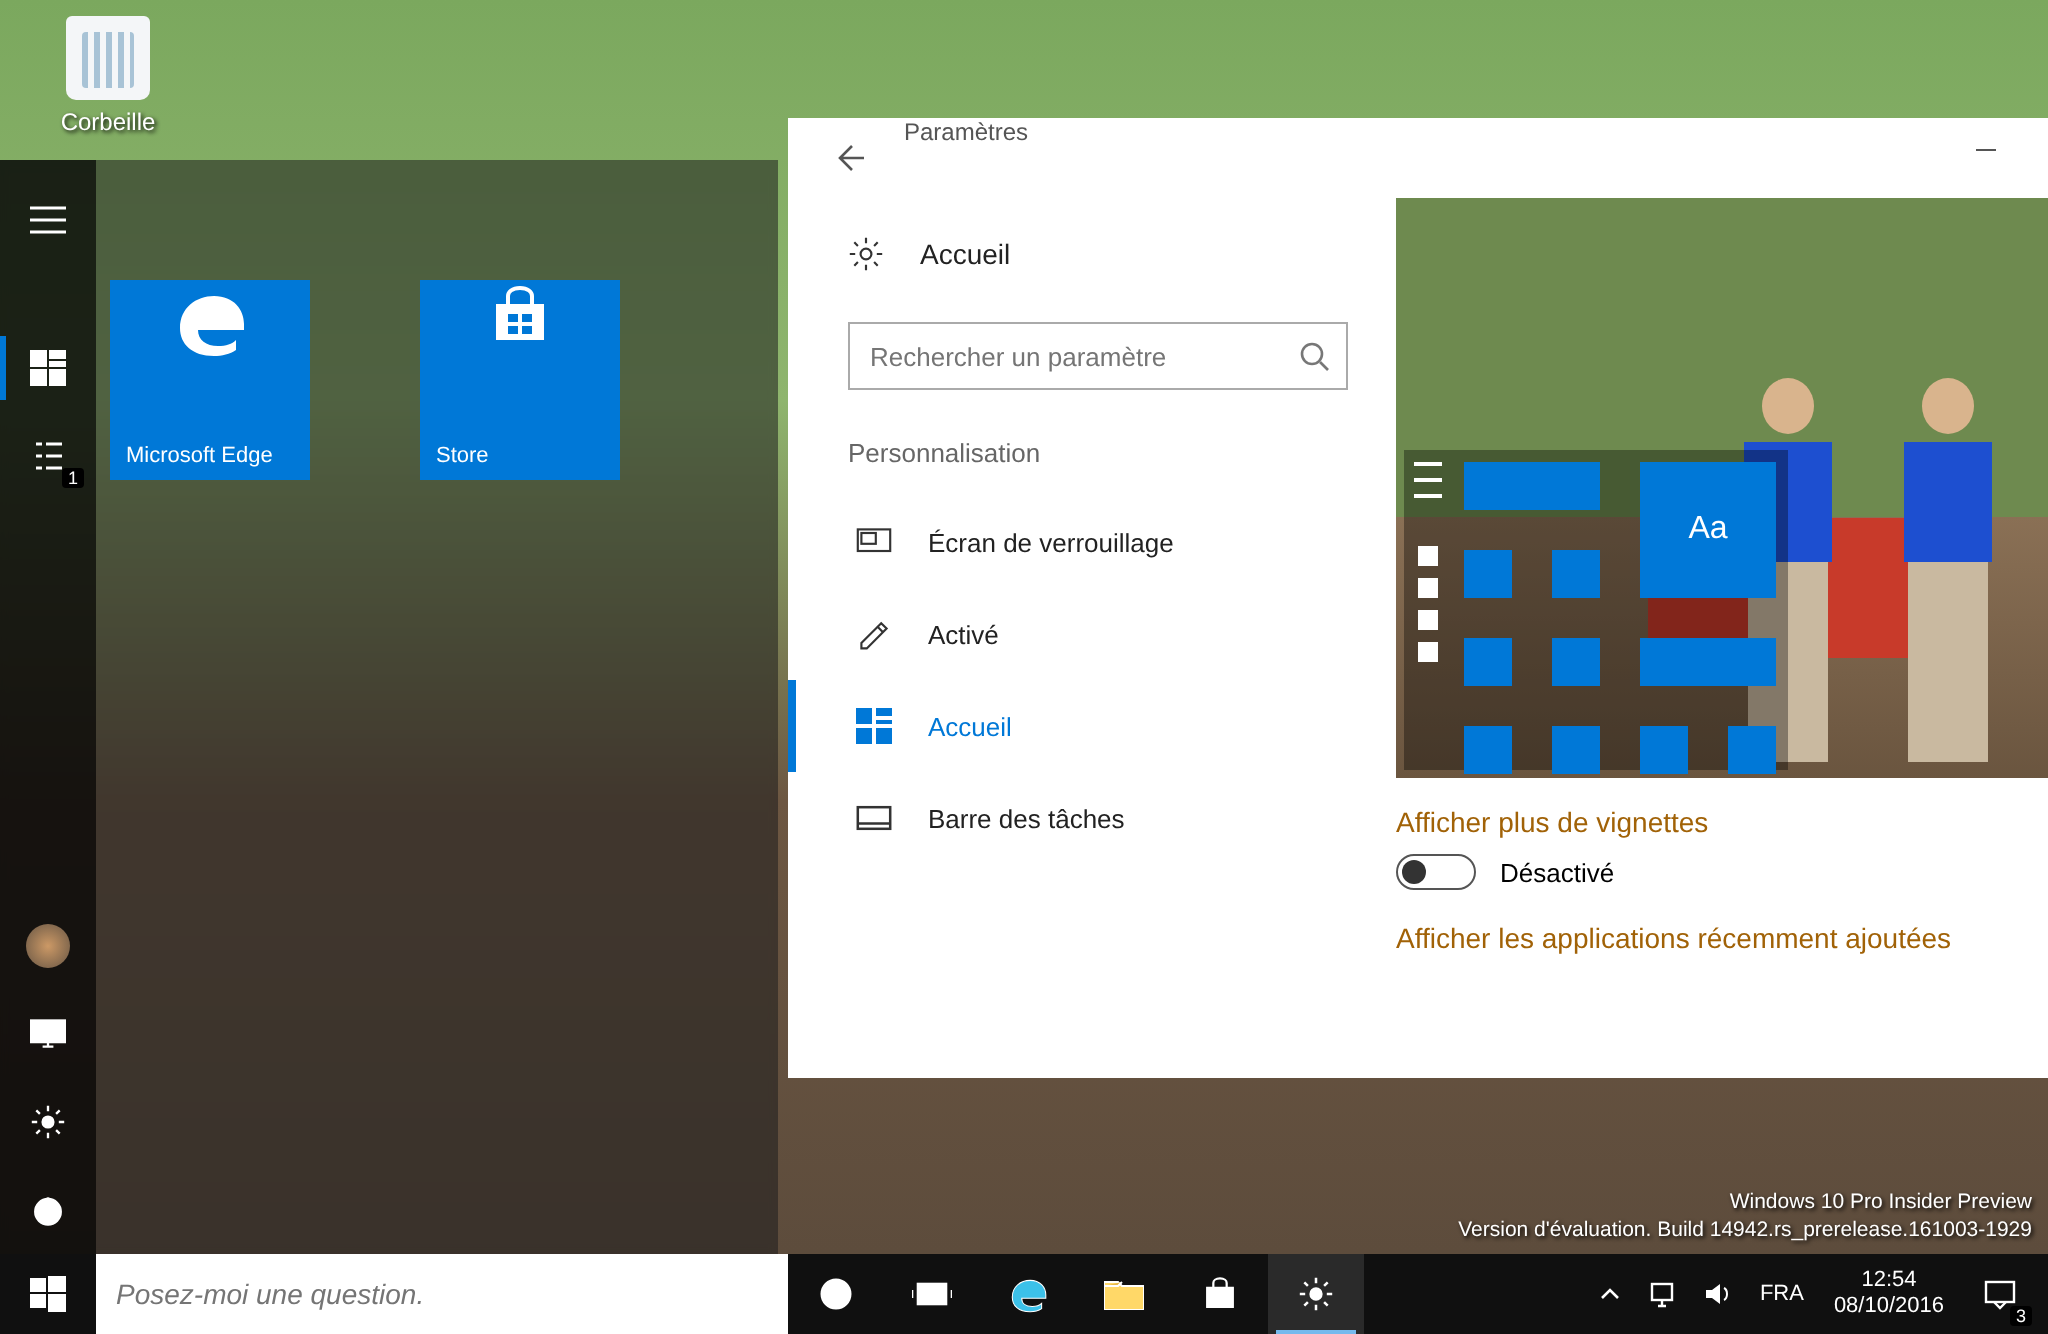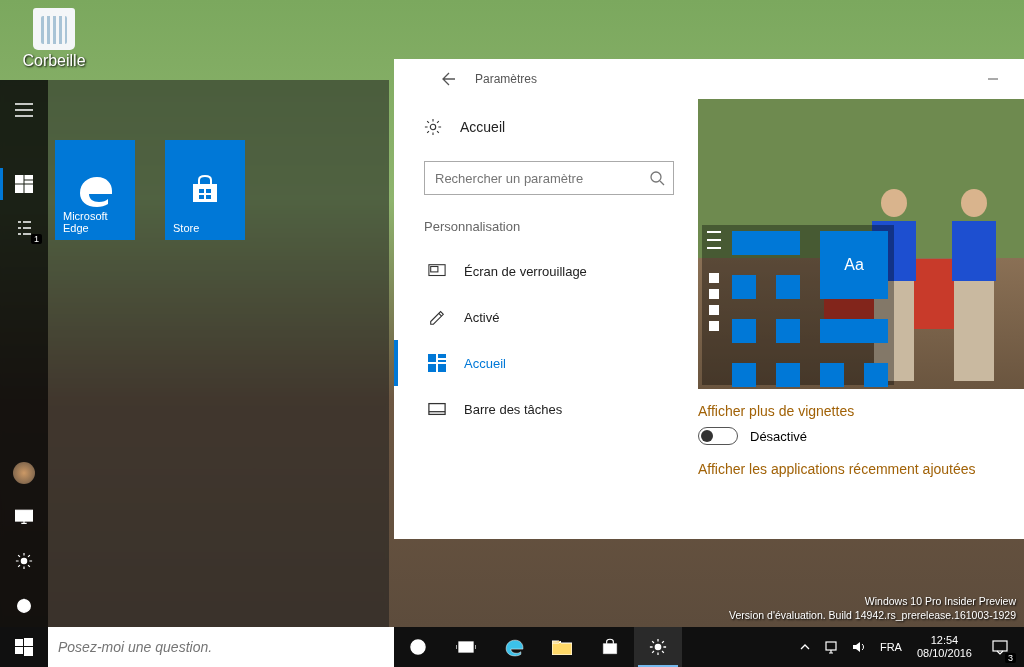--- a/index.html
+++ b/index.html
@@ -27,21 +27,21 @@
   background: #f4f6f8;
   border-radius: 3px 3px 5px 5px;
   position: relative;
 }
 .desktop-icon .bin::before {
   content: "";
   position: absolute; left: 8px; right: 8px; top: 8px; bottom: 6px;
   background: repeating-linear-gradient(90deg, #a8c3d6 0 3px, transparent 3px 6px);
   border-radius: 2px;
 }
-.desktop-icon span { color: #fff; font-size: 16px; text-shadow: 1px 1px 2px #000; }
+.desktop-icon span { color: #fff; font-size: 12px; text-shadow: 1px 1px 2px #000; }
 
 
 .start-menu {
   position: absolute;
   left: 0; bottom: 40px;
   width: 389px; height: 547px;
   background: rgba(30,30,30,0.55);
   backdrop-filter: blur(2px);
 }
 .start-rail {
@@ -69,24 +69,24 @@
   position: absolute; right: 6px; bottom: 6px;
   background: #000; color: #fff; font-size: 9px;
   padding: 0 3px; border-radius: 2px;
 }
 .start-tiles {
   position: absolute;
   left: 55px; top: 60px;
   display: flex;
 }
 .tile {
-  width: 80px; height: 100px;
+  width: 100px; height: 100px;
   background: #0078d7;
-  margin-right: 30px;
-  display: flex; align-items: center; justify-content: center;
+  margin-right: 55px;
+  display: flex; justify-content: center;
   position: relative;
   cursor: pointer;
 }
 .tile .label {
   position: absolute; left: 8px; bottom: 6px;
   color: #fff; font-size: 11px;
 }
 .tile svg { fill: #fff; }
 
 
@@ -94,25 +94,24 @@
   position: absolute;
   left: 394px; top: 59px;
   right: 0;
   bottom: 127px;
   height: 480px;
   background: #fff;
   display: flex; flex-direction: column;
 }
 .settings-titlebar {
   height: 40px;
-  display: flex; align-items: center;
+  display: flex; align-items: flex-start;
   padding: 0 8px;
   color: #555;
   font-size: 12px;
-  margin-left: 23px;
 }
 .titlebar-back {
   width: 44px; height: 40px;
   display: flex; align-items: center; justify-content: center;
   cursor: pointer;
 }
 .titlebar-title { flex: 1; padding-left: 6px; }
 .titlebar-btn {
   width: 46px; height: 32px;
   display: flex; align-items: center; justify-content: center;

